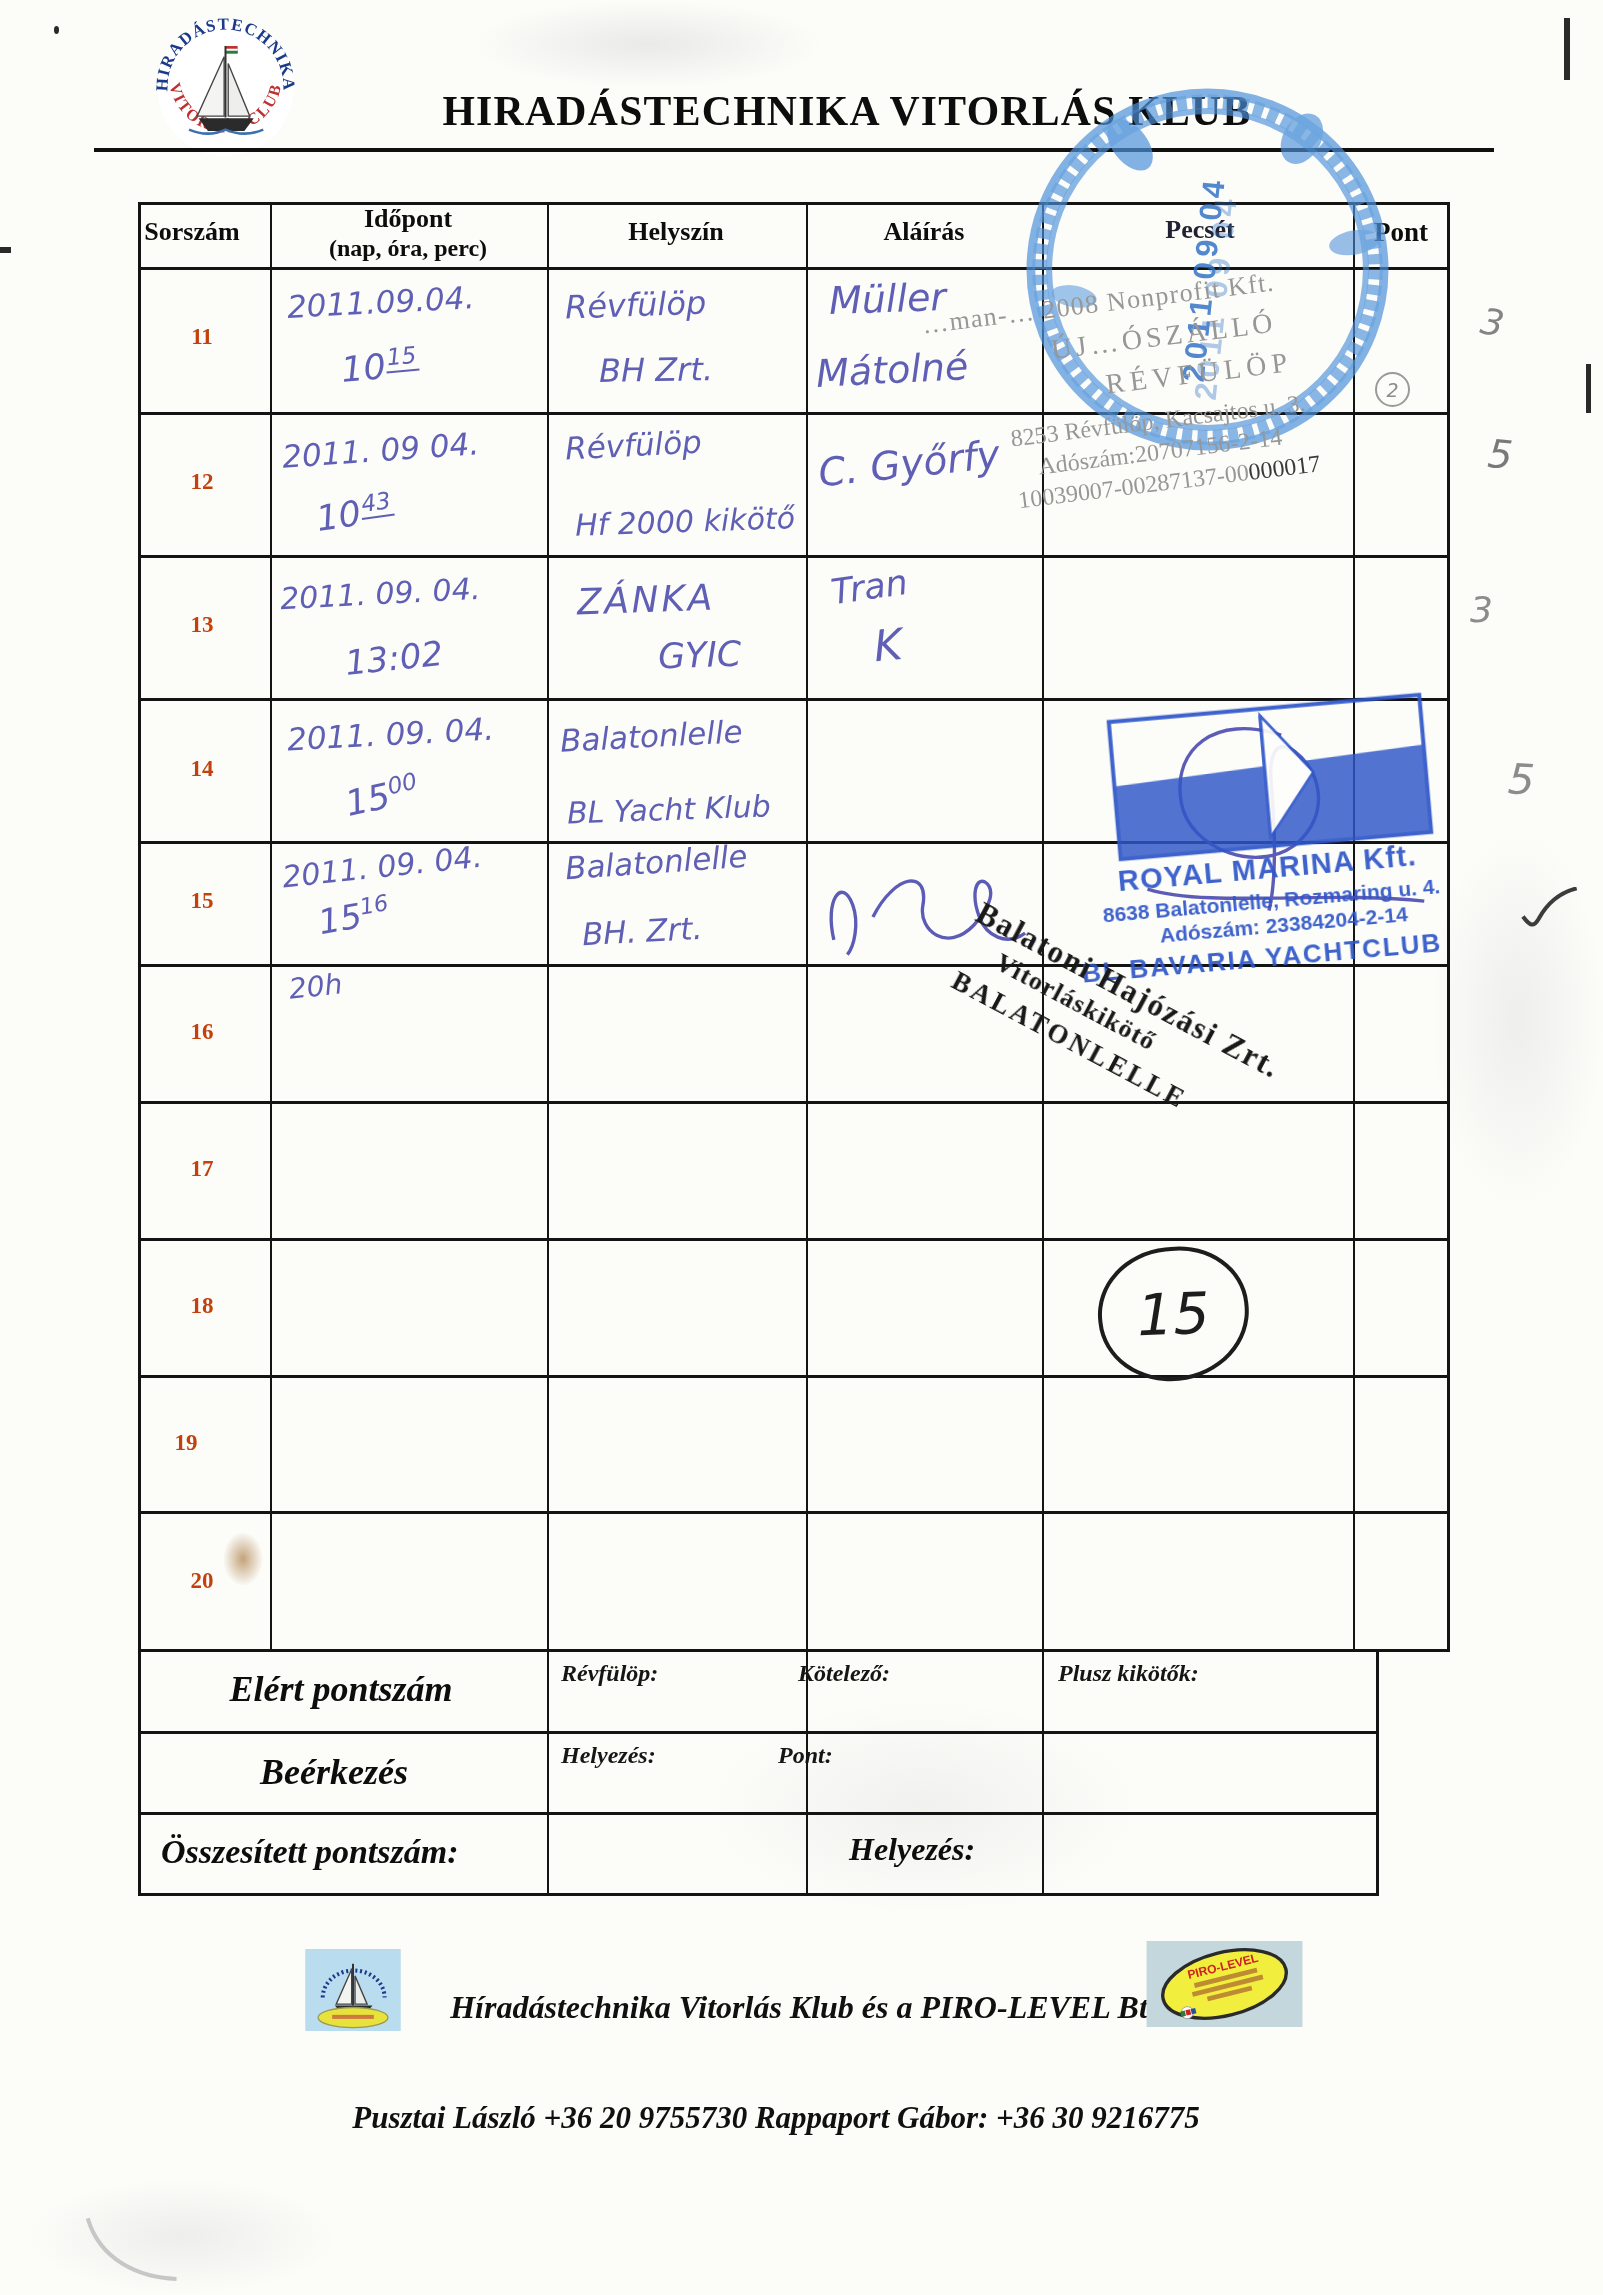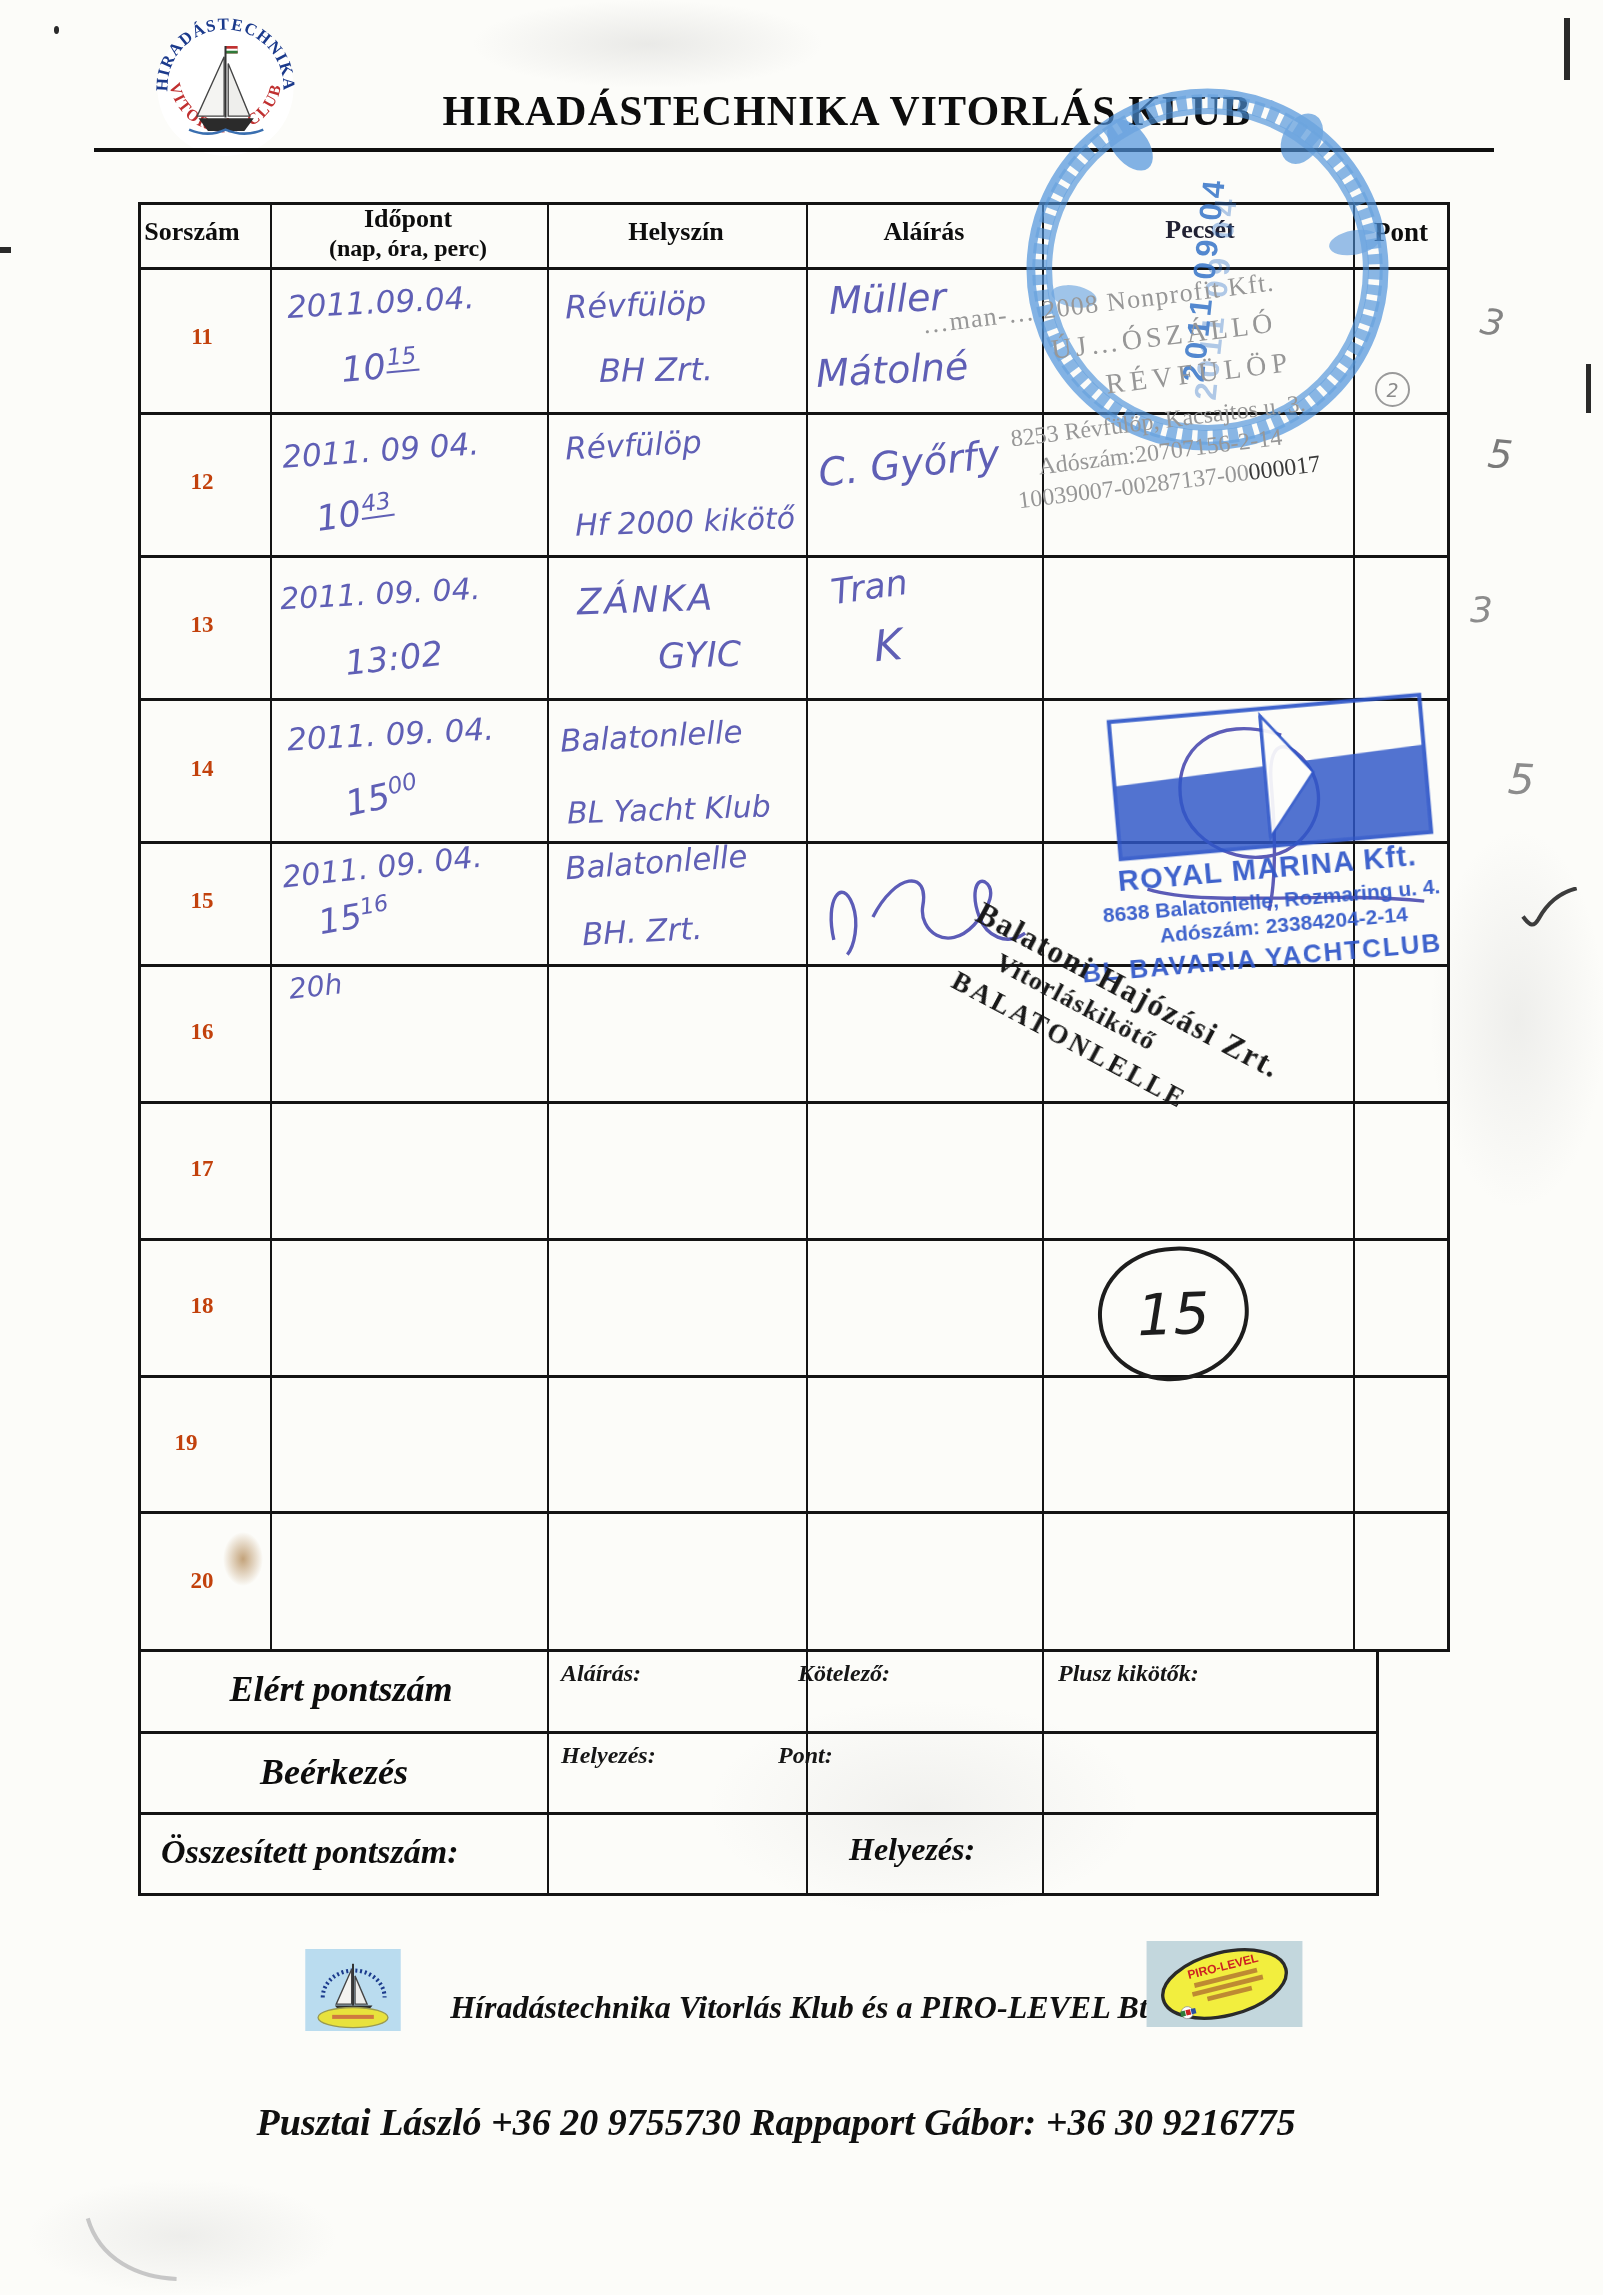--- a/index.html
+++ b/index.html
@@ -249,21 +249,21 @@
   <div class="vl" style="left:138px;top:1649px;height:247px;width:2.7px;"></div>
   <div class="vl" style="left:547px;top:1649px;height:247px;"></div>
   <div class="vl" style="left:806px;top:1649px;height:247px;"></div>
   <div class="vl" style="left:1042px;top:1649px;height:247px;"></div>
   <div class="vl" style="left:1376px;top:1649px;height:247px;width:2.7px;"></div>
   <div class="hl" style="left:138px;top:1731px;width:1241px;height:2.7px;"></div>
   <div class="hl" style="left:138px;top:1812px;width:1241px;"></div>
   <div class="hl" style="left:138px;top:1893px;width:1241px;"></div>
 
   <div class="sum-big" style="left:341px;top:1668px;font-size:36px;transform:translateX(-50%);">Elért pontszám</div>
-  <div class="sum-small" style="left:561px;top:1660px;">Aláírás:</div>
+  <div class="sum-small" style="left:561px;top:1660px;">Révfülöp:</div>
   <div class="sum-small" style="left:798px;top:1660px;">Kötelező:</div>
   <div class="sum-small" style="left:1058px;top:1660px;">Plusz kikötők:</div>
   <div class="sum-big" style="left:334px;top:1751px;font-size:36px;transform:translateX(-50%);">Beérkezés</div>
   <div class="sum-small" style="left:561px;top:1742px;">Helyezés:</div>
   <div class="sum-small" style="left:778px;top:1742px;">Pont:</div>
   <div class="sum-big" style="left:161px;top:1833px;font-size:34px;">Összesített pontszám:</div>
   <div class="sum-big" style="left:849px;top:1831px;font-size:32px;">Helyezés:</div>
 
 
   <div class="abs" style="left:305px;top:1949px;z-index:3;">
@@ -291,16 +291,16 @@
         <rect x="66" y="64" width="108" height="7" fill="#b07030" opacity=".8"></rect>
         <rect x="86" y="76" width="68" height="7" fill="#b07030" opacity=".8"></rect>
         <circle cx="52" cy="92" r="9" fill="#ffffff" stroke="#888" stroke-width="1"></circle>
         <rect x="42" y="88" width="7" height="8" fill="#2f7a3a"></rect>
         <rect x="50" y="88" width="7" height="8" fill="#cc2222"></rect>
         <rect x="58" y="88" width="7" height="8" fill="#2a4fa0"></rect>
       </g>
     </svg>
   </div>
 
-  <div class="foot" style="left:776px;top:2100px;font-size:38px;">Pusztai László +36 20 9755730 Rappaport Gábor: +36 30 9216775</div>
+  <div class="foot" style="left:776px;top:2100px;font-size:31px;">Pusztai László +36 20 9755730 Rappaport Gábor: +36 30 9216775</div>
 
 </div>
 
 
 </body></html>

